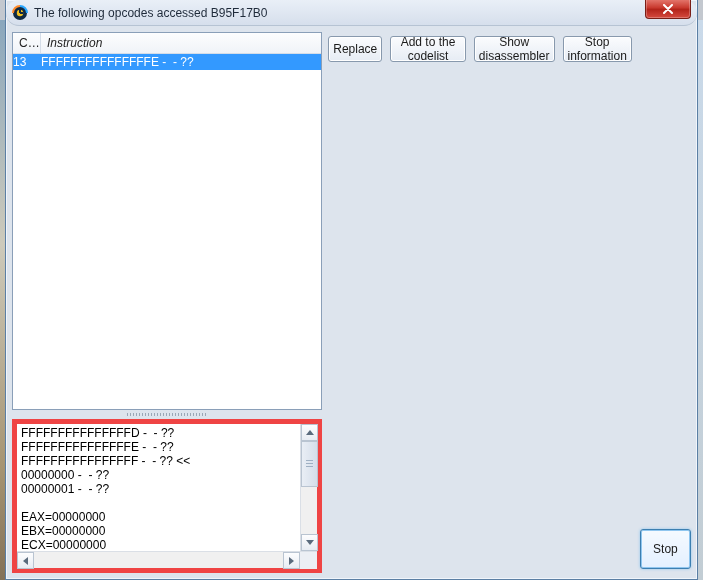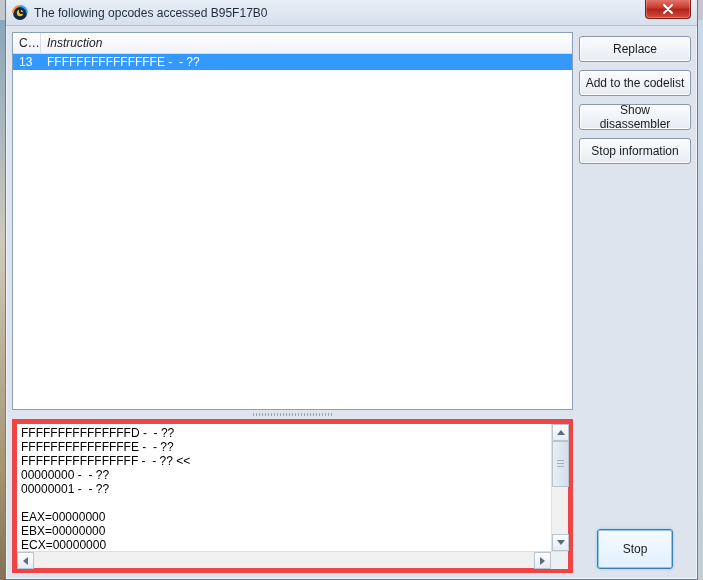--- a/index.html
+++ b/index.html
@@ -27,20 +27,21 @@
   }
 
   
   .titlebar {
     height:26px;
     background:linear-gradient(#e9eff7, #d6dfec);
     border-bottom:1px solid #b6c3d3;
     display:flex; align-items:center;
     padding-left:6px;
     position:relative;
+    border-radius:13px;
   }
   .app-icon {
     width:16px; height:16px; margin-right:6px; flex:0 0 auto;
   }
   .title-text { color:#1f2b3a; font-size:12px; }
   .close-btn {
     position:absolute; right:6px; top:-1px;
     width:46px; height:20px;
     background:linear-gradient(#e67b71, #c93a2f 45%, #b3241a 55%, #d54a3f);
     border:1px solid #7a1e16;
@@ -52,21 +53,21 @@
   .close-btn svg { width:12px; height:10px; }
 
   
   .client {
     position:absolute; left:0; top:26px; right:0; bottom:0;
     padding:6px;
     display:flex;
     gap:6px;
   }
   .left-col { flex:1 1 auto; display:flex; flex-direction:column; }
-  .right-col { flex:0 0 112px; display:flex; flex-direction:column; gap:8px; align-items:stretch; padding-top:4px; }
+  .right-col { flex:0 0 112px; display:flex; flex-direction:row; gap:8px; align-items:stretch; padding-top:4px; }
 
   
   .listview {
     border:1px solid #8a9fb8;
     background:#fff;
     height:378px;
     display:flex; flex-direction:column;
     position:relative;
   }
   .lv-header {
@@ -80,21 +81,21 @@
   .lv-col {
     padding:3px 6px;
     border-right:1px solid #d5dde8;
     white-space:nowrap; overflow:hidden; text-overflow:ellipsis;
   }
   .lv-col.count { width:28px; }
   .lv-col.instr { flex:1 1 auto; border-right:none;font-style:italic; }
   .lv-body { flex:1 1 auto; overflow:hidden; }
   .lv-row { display:flex; height:16px; font-size:12px; }
   .lv-row.sel { background:#3399ff; color:#fff; }
-  .lv-cell { padding:1px 6px; white-space:pre; }
+  .lv-cell { padding:1px 0; white-space:pre; }
   .lv-cell.count { width:28px; }
   .lv-cell.instr { flex:1 1 auto; }
 
   
   .splitter {
     height:7px;
     margin:1px 0;
     display:flex; align-items:center; justify-content:center;
     cursor:row-resize;
   }

